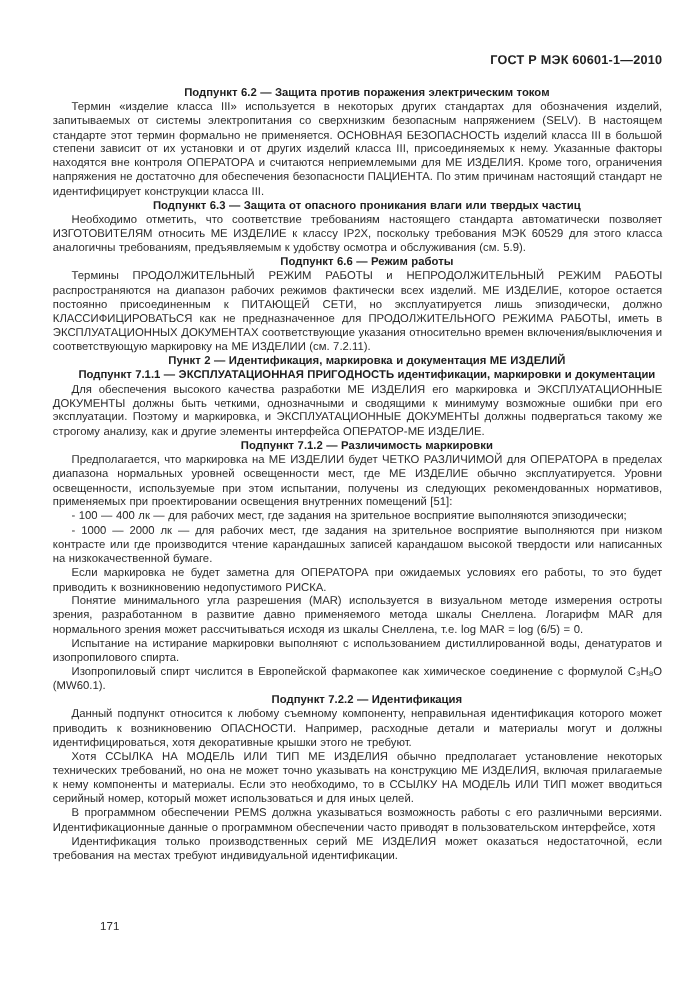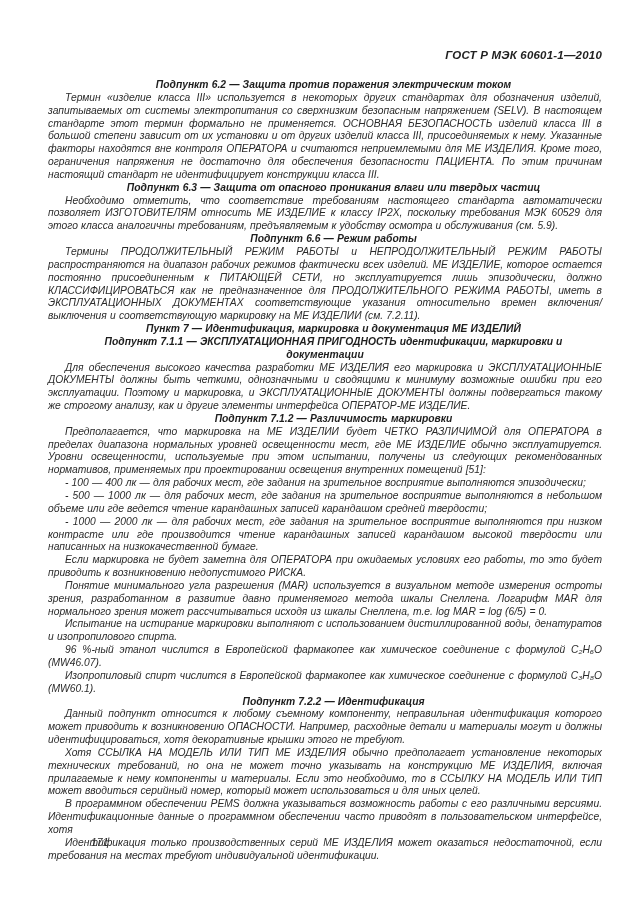--- a/index.html
+++ b/index.html
@@ -8,21 +8,20 @@
     background: #ffffff;
   }
   .page {
     position: relative;
     width: 630px;
     height: 913px;
     background: #ffffff;
     overflow: hidden;
     font-family: "Liberation Sans", "DejaVu Sans", sans-serif;
     color: #2b2b2b;
-    font-style: italic;
   }
   .doc-header {
     position: absolute;
     top: 49px;
     left: 48px;
     width: 554px;
     text-align: right;
     font-size: 11.5px;
     font-weight: bold;
     letter-spacing: 0.2px;
@@ -64,32 +63,30 @@
 <div class="page">
   <div class="doc-header">ГОСТ Р МЭК 60601-1—2010</div>
 
   <div class="content" id="content">
       <p class="heading">Подпункт 6.2 — Защита против поражения электрическим током</p>
       <p class="body">Термин «изделие класса III» используется в некоторых других стандартах для обозначения изделий, запитываемых от системы электропитания со сверхнизким безопасным напряжением (SELV). В настоящем стандарте этот термин формально не применяется. ОСНОВНАЯ БЕЗОПАСНОСТЬ изделий класса III в большой степени зависит от их установки и от других изделий класса III, присоединяемых к нему. Указанные факторы находятся вне контроля ОПЕРАТОРА и считаются неприемлемыми для МЕ ИЗДЕЛИЯ. Кроме того, ограничения напряжения не достаточно для обеспечения безопасности ПАЦИЕНТА. По этим причинам настоящий стандарт не идентифицирует конструкции  класса III.</p>
       <p class="heading">Подпункт 6.3 — Защита от опасного проникания влаги или твердых частиц</p>
       <p class="body">Необходимо отметить, что соответствие требованиям настоящего стандарта автоматически позволяет ИЗГОТОВИТЕЛЯМ относить МЕ ИЗДЕЛИЕ к классу IP2X, поскольку требования МЭК  60529 для этого класса аналогичны требованиям, предъявляемым к удобству осмотра и обслуживания (см. 5.9).</p>
       <p class="heading">Подпункт 6.6 — Режим работы</p>
       <p class="body">Термины ПРОДОЛЖИТЕЛЬНЫЙ РЕЖИМ РАБОТЫ и НЕПРОДОЛЖИТЕЛЬНЫЙ РЕЖИМ РАБОТЫ распространяются на диапазон рабочих режимов фактически всех изделий. МЕ ИЗДЕЛИЕ, которое остается постоянно присоединенным к ПИТАЮЩЕЙ СЕТИ, но эксплуатируется лишь эпизодически, должно КЛАССИФИЦИРОВАТЬСЯ как не предназначенное для ПРОДОЛЖИТЕЛЬНОГО РЕЖИМА РАБОТЫ, иметь в ЭКСПЛУАТАЦИОННЫХ ДОКУМЕНТАХ соответствующие указания относительно времен включения/выключения и соответствующую маркировку на МЕ ИЗДЕЛИИ (см. 7.2.11).</p>
-      <p class="heading">Пункт 7  —  Идентификация, маркировка и документация МЕ ИЗДЕЛИЙ</p>
+      <p class="heading">Пункт 2  —  Идентификация, маркировка и документация МЕ ИЗДЕЛИЙ</p>
       <p class="heading">Подпункт 7.1.1 — ЭКСПЛУАТАЦИОННАЯ ПРИГОДНОСТЬ идентификации, маркировки и документации</p>
       <p class="body">Для обеспечения высокого качества разработки МЕ ИЗДЕЛИЯ его маркировка и ЭКСПЛУАТАЦИОННЫЕ ДОКУМЕНТЫ должны быть четкими, однозначными и сводящими к минимуму возможные ошибки при его эксплуатации. Поэтому и маркировка, и ЭКСПЛУАТАЦИОННЫЕ ДОКУМЕНТЫ должны подвергаться такому же строгому анализу, как и другие элементы интерфейса ОПЕРАТОР-МЕ ИЗДЕЛИЕ.</p>
       <p class="heading">Подпункт 7.1.2 — Различимость маркировки</p>
       <p class="body">Предполагается, что маркировка на МЕ ИЗДЕЛИИ будет ЧЕТКО РАЗЛИЧИМОЙ для ОПЕРАТОРА в пределах диапазона нормальных уровней освещенности мест, где МЕ ИЗДЕЛИЕ обычно эксплуатируется. Уровни освещенности, используемые при этом испытании, получены из следующих рекомендованных нормативов, применяемых при проектировании освещения внутренних помещений [51]:</p>
       <p class="body">- 100 — 400 лк — для рабочих мест, где задания на зрительное восприятие выполняются эпизодически;</p>
-      <p class="body">- 500 — 1000 лк — для рабочих мест, где задания на зрительное восприятие выполняются в небольшом объеме или где ведется чтение карандашных записей карандашом средней твердости;</p>
       <p class="body">- 1000 — 2000 лк — для рабочих мест, где задания на зрительное восприятие выполняются при низком контрасте или где производится чтение карандашных записей карандашом высокой твердости или написанных на низкокачественной бумаге.</p>
       <p class="body">Если маркировка не будет заметна для ОПЕРАТОРА при ожидаемых условиях его работы, то это будет приводить к возникновению недопустимого РИСКА.</p>
       <p class="body">Понятие минимального угла разрешения (MAR) используется в визуальном методе измерения остроты зрения, разработанном в развитие давно применяемого метода шкалы Снеллена. Логарифм MAR для нормального зрения может рассчитываться исходя из шкалы Снеллена, т.е.  log MAR = log (6/5) = 0.</p>
       <p class="body">Испытание на истирание маркировки выполняют с использованием дистиллированной воды, денатуратов и изопропилового  спирта.</p>
-      <p class="body">96 %-ный этанол  числится в Европейской  фармакопее  как  химическое соединение с формулой  C₂H₆O (MW46.07).</p>
       <p class="body">Изопропиловый спирт числится в Европейской фармакопее как химическое соединение с формулой  C₃H₈O (MW60.1).</p>
       <p class="heading">Подпункт 7.2.2 — Идентификация</p>
       <p class="body">Данный подпункт относится к любому съемному компоненту, неправильная идентификация которого может приводить к возникновению ОПАСНОСТИ. Например, расходные детали и материалы могут и должны идентифицироваться, хотя декоративные крышки этого не требуют.</p>
       <p class="body">Хотя ССЫЛКА НА МОДЕЛЬ ИЛИ ТИП МЕ ИЗДЕЛИЯ обычно предполагает установление некоторых технических требований, но она не может точно указывать на конструкцию МЕ ИЗДЕЛИЯ, включая прилагаемые к нему компоненты и материалы. Если это необходимо, то в ССЫЛКУ НА МОДЕЛЬ ИЛИ ТИП может вводиться серийный номер, который может использоваться и для иных целей.</p>
       <p class="body">В программном обеспечении PEMS должна указываться возможность работы с его различными версиями. Идентификационные данные о программном обеспечении часто приводят в пользовательском интерфейсе, хотя</p>
       <p class="body">Идентификация только производственных серий МЕ ИЗДЕЛИЯ может оказаться недостаточной, если требования на местах требуют индивидуальной идентификации.</p>
     </div>
 
   <div class="page-number">171</div>
 </div>

